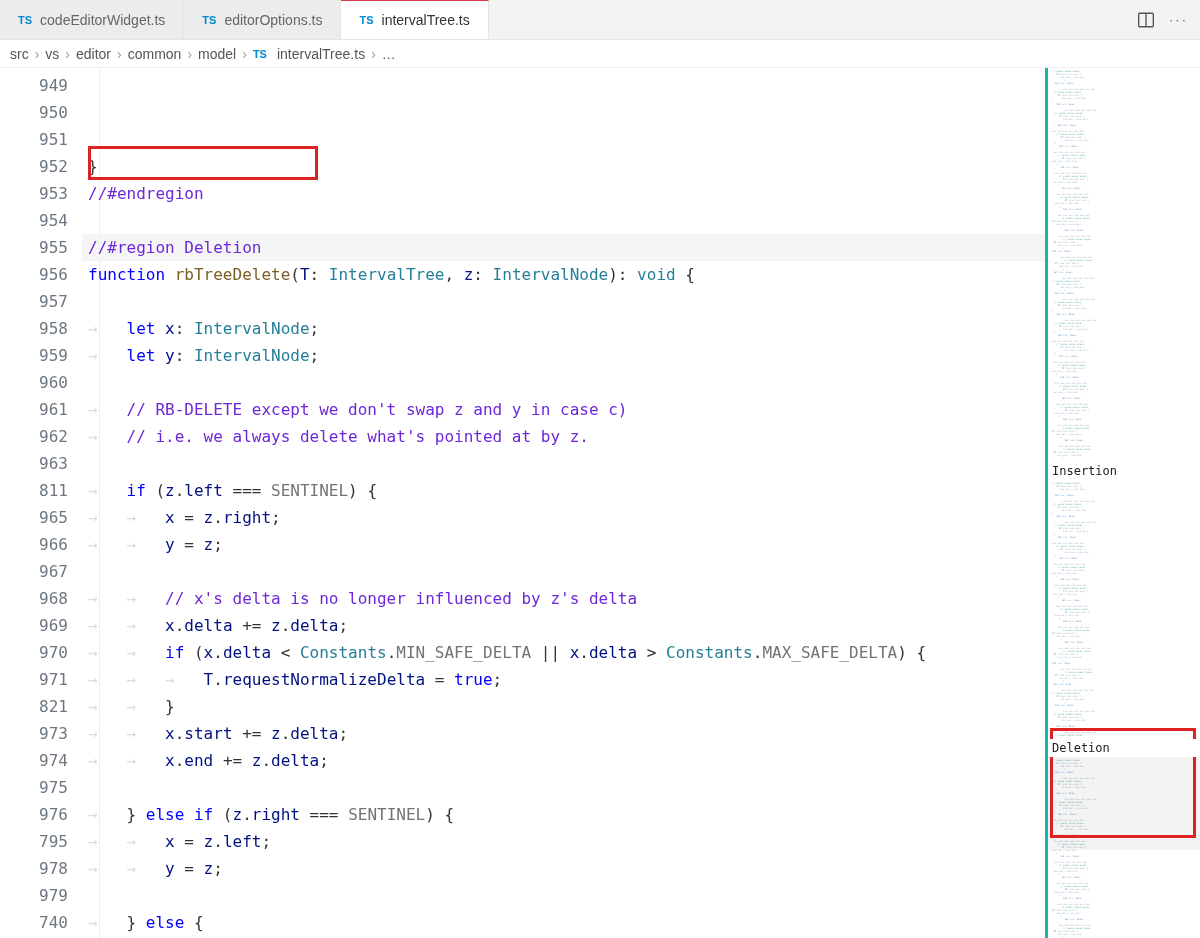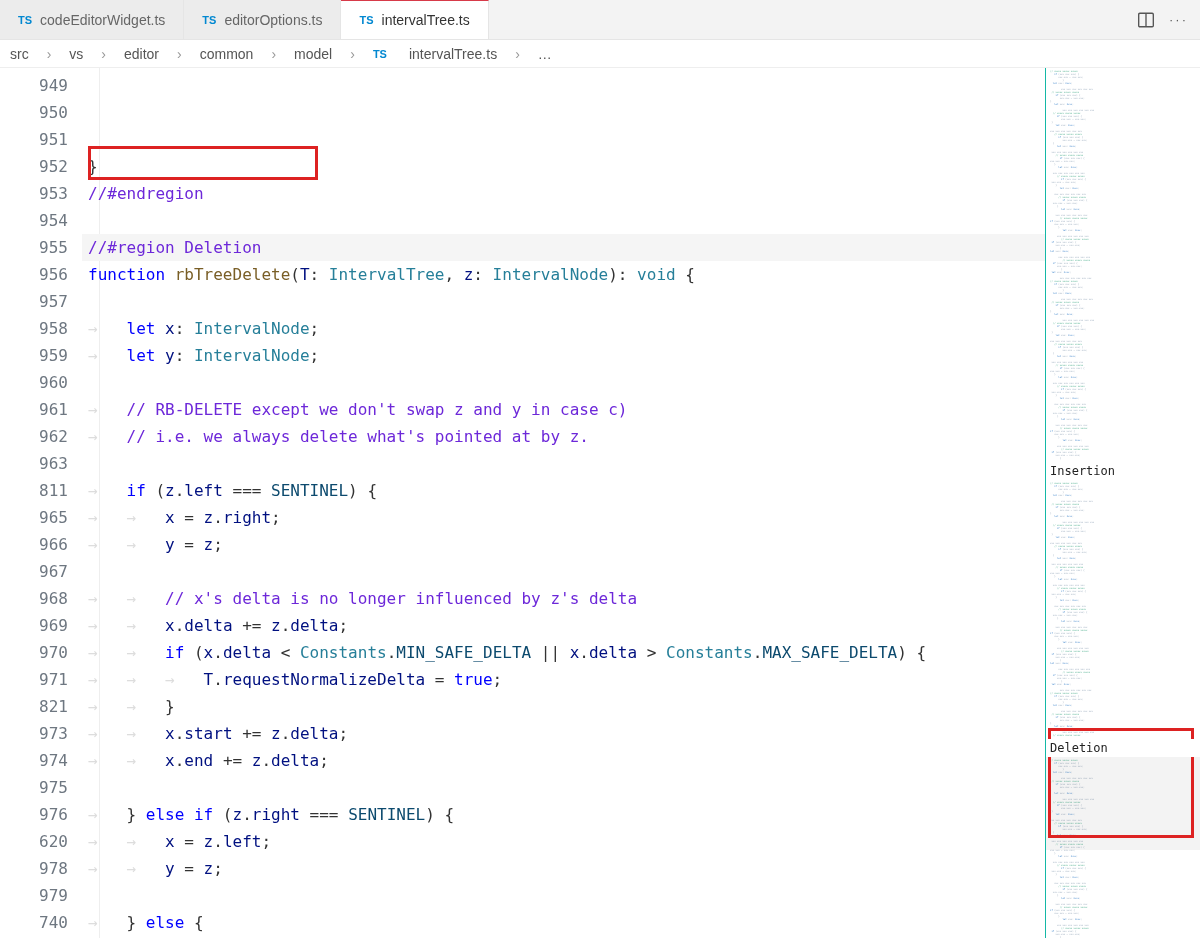--- a/index.html
+++ b/index.html
@@ -51,21 +51,21 @@
   gap: 14px;
 }
 .tab-actions span { color: #5a5a5a; cursor: pointer; }
 .breadcrumbs {
   display: flex;
   align-items: center;
   height: 28px;
   padding: 0 10px;
   font-size: 14px;
   color: #555;
-  gap: 18px;
+  gap: 6px;
   border-bottom: 1px solid #eee;
 }
 .breadcrumbs .sep { color: #999; }
 .breadcrumbs .ts-badge { color: #0288d1; font-size: 11px; font-weight: 600; margin-right: 4px; }
 .editor-wrap {
   display: flex;
   height: calc(100% - 68px);
   position: relative;
 }
 .gutter {
@@ -100,32 +100,32 @@
   border-right: 1px solid #eee;
 }
 .code-text { padding-left: 6px; display: block; }
 .line.current { background: #f5f5f5; }
 .tab-char { color: #ddd; }
 .c-comment { color: #6d28d9; }
 .c-keyword { color: #0000ff; }
 .c-func { color: #795e26; }
 .c-type { color: #267f99; }
 .c-var { color: #001080; }
-.c-const { color: #0c4a6e; }
+.c-const { color: #737373; }
 .c-punct { color: #333; }
 .highlight-box {
   position: absolute;
   border: 3px solid #d22;
   pointer-events: none;
 }
 .hl1 { left: 88px; top: 146px; width: 230px; height: 34px; }
 .minimap {
   width: 155px;
   background: #fff;
-  border-left: 1px solid #14b8a6;
+  border-left: 3px solid #14b8a6;
   position: relative;
   overflow: hidden;
   font-family: "SF Mono", Menlo, Consolas, monospace;
 }
 .mm-chunk {
   font-size: 2.3px;
   line-height: 3px;
   color: #9ab;
   padding: 2px 4px;
   white-space: pre;
@@ -219,21 +219,21 @@
       <div style="height: 27px;">967</div>
       <div style="height: 27px;">968</div>
       <div style="height: 27px;">969</div>
       <div style="height: 27px;">970</div>
       <div style="height: 27px;">971</div>
       <div style="height: 27px;">821</div>
       <div style="height: 27px;">973</div>
       <div style="height: 27px;">974</div>
       <div style="height: 27px;">975</div>
       <div style="height: 27px;">976</div>
-      <div style="height: 27px;">620</div>
+      <div style="height: 27px;">795</div>
       <div style="height: 27px;">978</div>
       <div style="height: 27px;">979</div>
       <div style="height: 27px;">740</div>
     </div>
   <div class="code">
     <div class="fold-col"></div>
     <div class="code-lines" id="code-lines"><div class="line"><span class="code-text"><span class="c-punct">}</span></span></div><div class="line"><span class="code-text"><span class="c-comment">//#endregion</span></span></div><div class="line"><span class="code-text"></span></div><div class="line current"><span class="code-text"><span class="c-comment">//#region Deletion</span></span></div><div class="line"><span class="code-text"><span class="c-keyword">function </span><span class="c-func">rbTreeDelete</span><span class="c-punct">(</span><span class="c-var">T</span><span class="c-punct">: </span><span class="c-type">IntervalTree</span><span class="c-punct">, </span><span class="c-var">z</span><span class="c-punct">: </span><span class="c-type">IntervalNode</span><span class="c-punct">): </span><span class="c-type">void</span><span class="c-punct"> {</span></span></div><div class="line"><span class="code-text"></span></div><div class="line"><span class="code-text"><span class="tab-char">→   </span><span class="c-keyword">let </span><span class="c-var">x</span><span class="c-punct">: </span><span class="c-type">IntervalNode</span><span class="c-punct">;</span></span></div><div class="line"><span class="code-text"><span class="tab-char">→   </span><span class="c-keyword">let </span><span class="c-var">y</span><span class="c-punct">: </span><span class="c-type">IntervalNode</span><span class="c-punct">;</span></span></div><div class="line"><span class="code-text"></span></div><div class="line"><span class="code-text"><span class="tab-char">→   </span><span class="c-comment">// RB-DELETE except we don't swap z and y in case c)</span></span></div><div class="line"><span class="code-text"><span class="tab-char">→   </span><span class="c-comment">// i.e. we always delete what's pointed at by z.</span></span></div><div class="line"><span class="code-text"></span></div><div class="line"><span class="code-text"><span class="tab-char">→   </span><span class="c-keyword">if</span><span class="c-punct"> (</span><span class="c-var">z</span><span class="c-punct">.</span><span class="c-var">left</span><span class="c-punct"> === </span><span class="c-const">SENTINEL</span><span class="c-punct">) {</span></span></div><div class="line"><span class="code-text"><span class="tab-char">→   </span><span class="tab-char">→   </span><span class="c-var">x</span><span class="c-punct"> = </span><span class="c-var">z</span><span class="c-punct">.</span><span class="c-var">right</span><span class="c-punct">;</span></span></div><div class="line"><span class="code-text"><span class="tab-char">→   </span><span class="tab-char">→   </span><span class="c-var">y</span><span class="c-punct"> = </span><span class="c-var">z</span><span class="c-punct">;</span></span></div><div class="line"><span class="code-text"></span></div><div class="line"><span class="code-text"><span class="tab-char">→   </span><span class="tab-char">→   </span><span class="c-comment">// x's delta is no longer influenced by z's delta</span></span></div><div class="line"><span class="code-text"><span class="tab-char">→   </span><span class="tab-char">→   </span><span class="c-var">x</span><span class="c-punct">.</span><span class="c-var">delta</span><span class="c-punct"> += </span><span class="c-var">z</span><span class="c-punct">.</span><span class="c-var">delta</span><span class="c-punct">;</span></span></div><div class="line"><span class="code-text"><span class="tab-char">→   </span><span class="tab-char">→   </span><span class="c-keyword">if</span><span class="c-punct"> (</span><span class="c-var">x</span><span class="c-punct">.</span><span class="c-var">delta</span><span class="c-punct"> &lt; </span><span class="c-type">Constants</span><span class="c-punct">.</span><span class="c-const">MIN_SAFE_DELTA</span><span class="c-punct"> || </span><span class="c-var">x</span><span class="c-punct">.</span><span class="c-var">delta</span><span class="c-punct"> &gt; </span><span class="c-type">Constants</span><span class="c-punct">.</span><span class="c-const">MAX_SAFE_DELTA</span><span class="c-punct">) {</span></span></div><div class="line"><span class="code-text"><span class="tab-char">→   </span><span class="tab-char">→   </span><span class="tab-char">→   </span><span class="c-var">T</span><span class="c-punct">.</span><span class="c-var">requestNormalizeDelta</span><span class="c-punct"> = </span><span class="c-keyword">true</span><span class="c-punct">;</span></span></div><div class="line"><span class="code-text"><span class="tab-char">→   </span><span class="tab-char">→   </span><span class="c-punct">}</span></span></div><div class="line"><span class="code-text"><span class="tab-char">→   </span><span class="tab-char">→   </span><span class="c-var">x</span><span class="c-punct">.</span><span class="c-var">start</span><span class="c-punct"> += </span><span class="c-var">z</span><span class="c-punct">.</span><span class="c-var">delta</span><span class="c-punct">;</span></span></div><div class="line"><span class="code-text"><span class="tab-char">→   </span><span class="tab-char">→   </span><span class="c-var">x</span><span class="c-punct">.</span><span class="c-var">end</span><span class="c-punct"> += </span><span class="c-var">z</span><span class="c-punct">.</span><span class="c-var">delta</span><span class="c-punct">;</span></span></div><div class="line"><span class="code-text"></span></div><div class="line"><span class="code-text"><span class="tab-char">→   </span><span class="c-punct">} </span><span class="c-keyword">else if</span><span class="c-punct"> (</span><span class="c-var">z</span><span class="c-punct">.</span><span class="c-var">right</span><span class="c-punct"> === </span><span class="c-const">SENTINEL</span><span class="c-punct">) {</span></span></div><div class="line"><span class="code-text"><span class="tab-char">→   </span><span class="tab-char">→   </span><span class="c-var">x</span><span class="c-punct"> = </span><span class="c-var">z</span><span class="c-punct">.</span><span class="c-var">left</span><span class="c-punct">;</span></span></div><div class="line"><span class="code-text"><span class="tab-char">→   </span><span class="tab-char">→   </span><span class="c-var">y</span><span class="c-punct"> = </span><span class="c-var">z</span><span class="c-punct">;</span></span></div><div class="line"><span class="code-text"></span></div><div class="line"><span class="code-text"><span class="tab-char">→   </span><span class="c-punct">} </span><span class="c-keyword">else</span><span class="c-punct"> {</span></span></div><div class="line"><span class="code-text"></span></div></div>
   </div>
 
   <div class="minimap">

